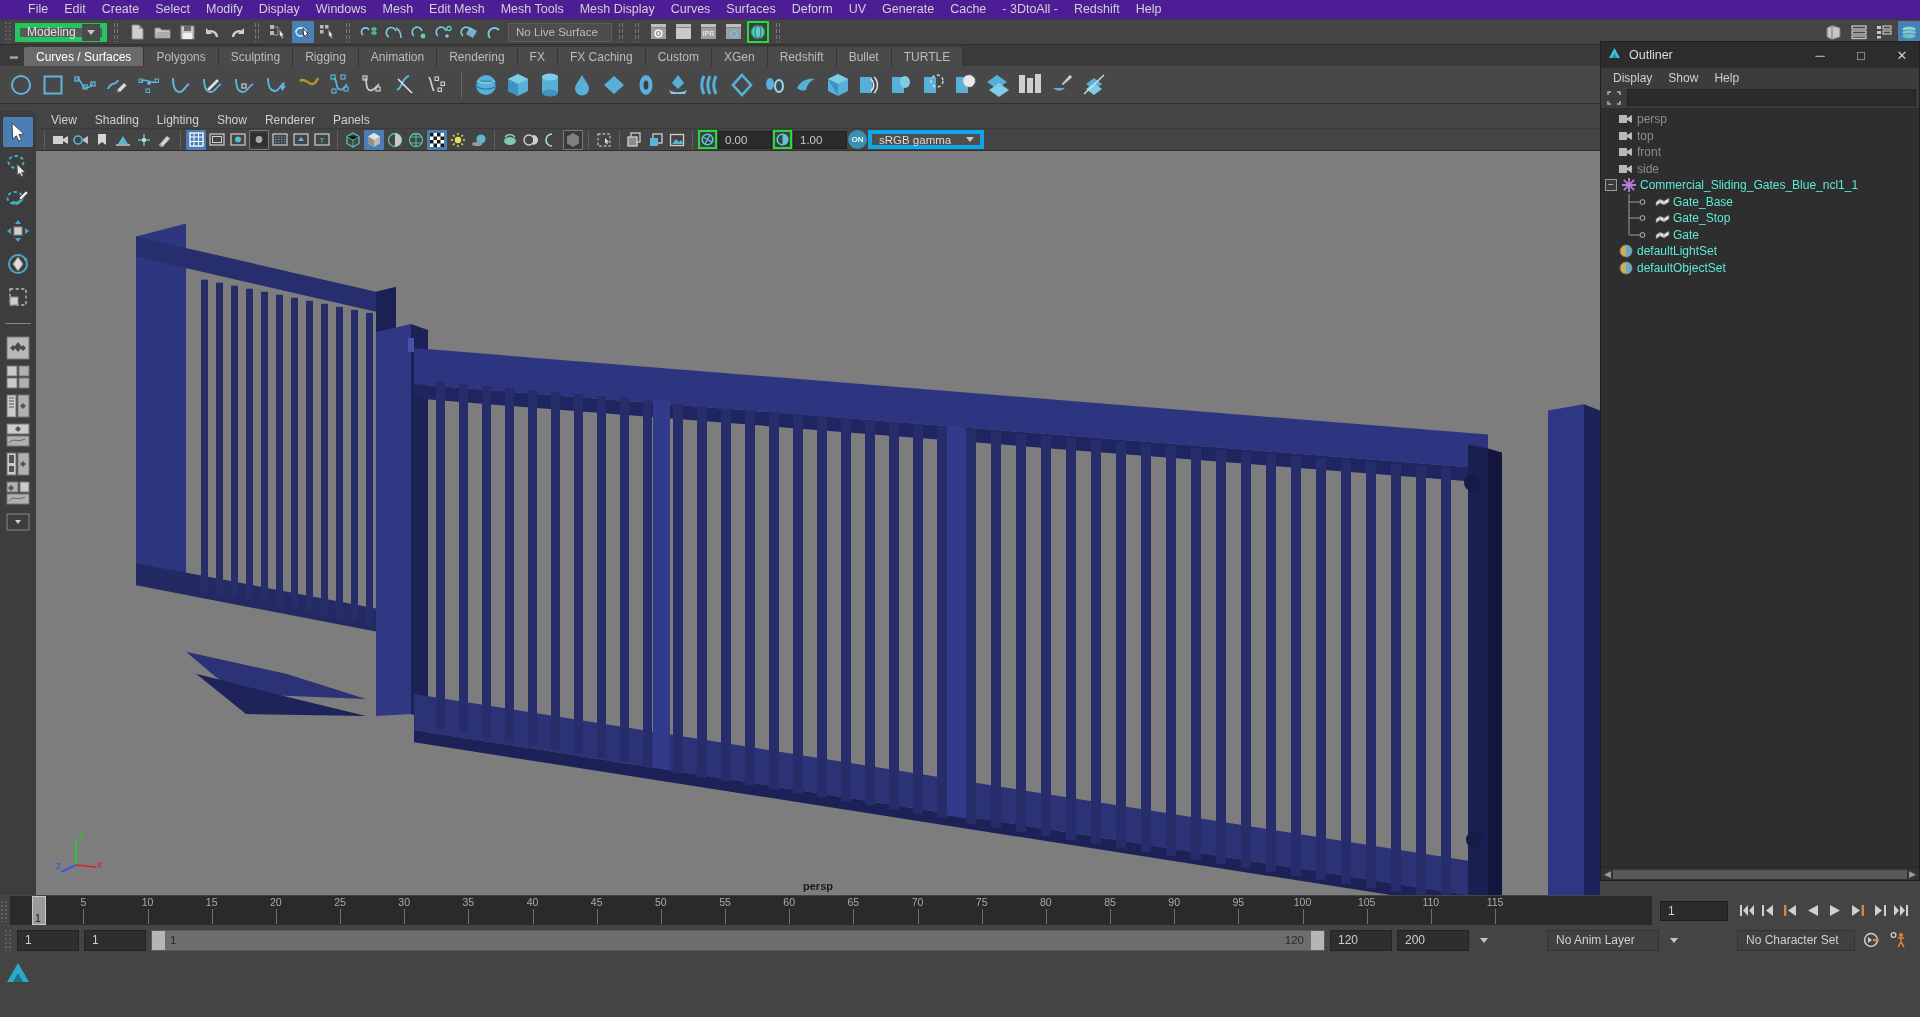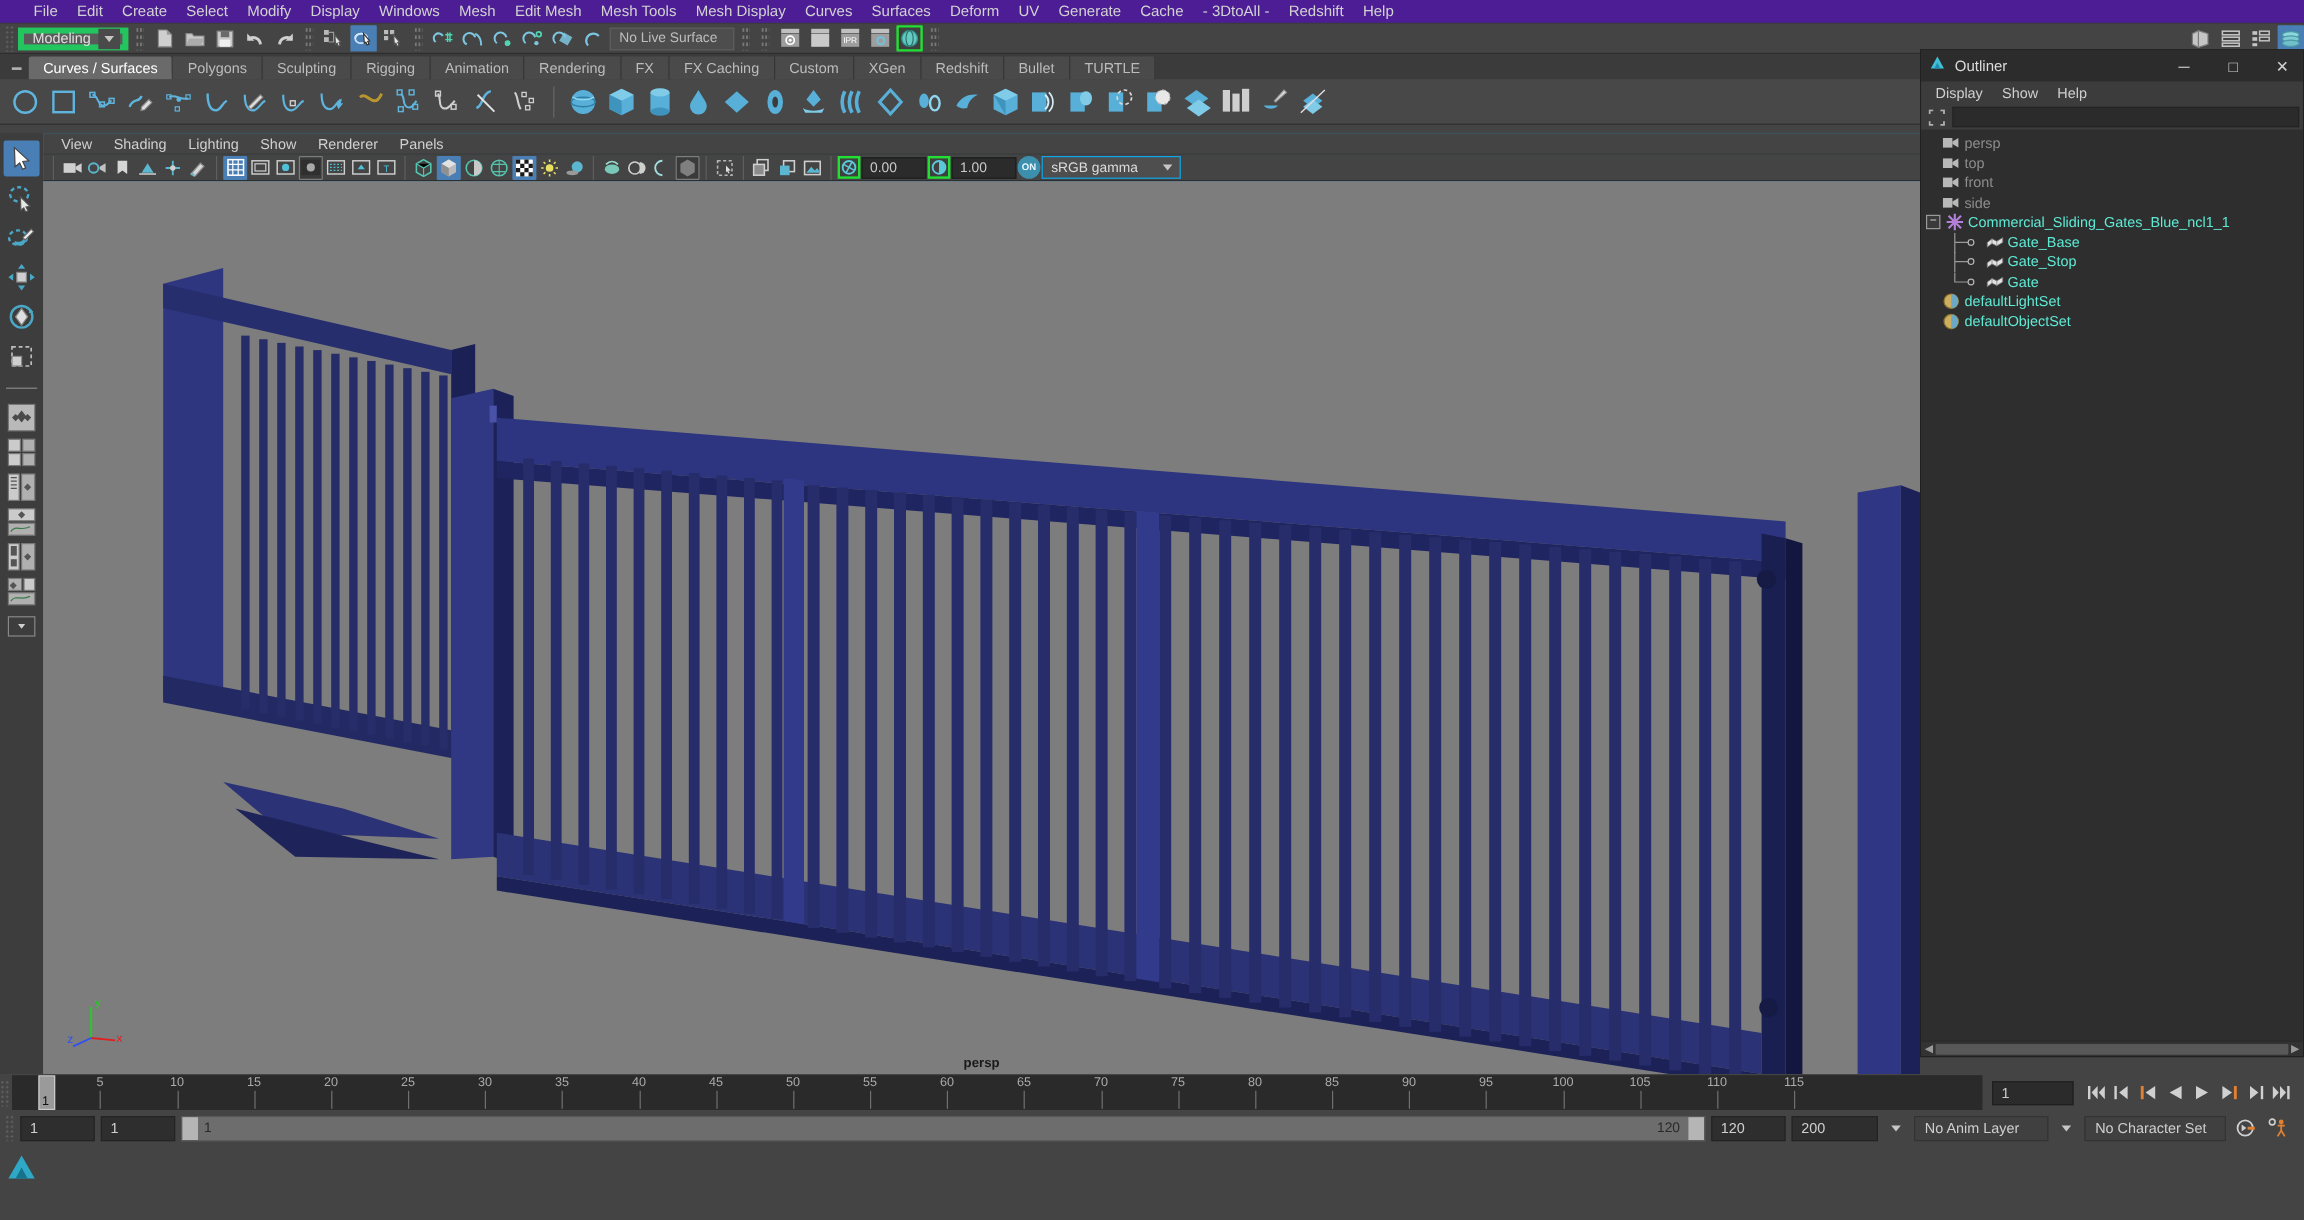--- a/index.html
+++ b/index.html
@@ -100,21 +100,21 @@
   }
   .tbtn { width: 30px; height: 30px; display: flex; align-items: center;
           justify-content: center; border-radius: 2px; }
   .tbtn.sel { background: #4a7fb5; }
   .tbdiv { width: 26px; height: 1px; background: #888; margin: 8px 0; }
   .tbox-sm { width: 28px; height: 26px; display: flex; align-items: center;
              justify-content: center; }
 
   
   .vpwrap { position: absolute; left: 36px; top: 111px; right: 320px; bottom: 122px;
-            background: #0ea5e9; display: flex; flex-direction: column; }
+            background: #7f1d1d; display: flex; flex-direction: column; }
   .vpmenu {
     height: 18px; background: #444444; display: flex; align-items: center;
     padding-left: 6px; border-bottom: 1px solid #3a3a3a;
   }
   .vpmenu .vmi { font-size: 12px; color: #d0d0d0; padding: 1px 9px; }
   .vptool {
     height: 22px; background: #444444; display: flex; align-items: center;
     gap: 1px; padding-left: 4px; border-bottom: 1px solid #2e2e2e;
   }
   .vb { width: 20px; height: 20px; display: flex; align-items: center;
@@ -123,21 +123,21 @@
   .vb.frame { border: 1px solid #7b7b7b; background: #3a3a3a; }
   .numfield {
     height: 18px; width: 54px; background: #2b2b2b; border: 1px solid #1f1f1f;
     color: #c9c9c9; font-size: 11.5px; display: flex; align-items: center;
     padding-left: 6px;
   }
   .gbadge { width: 19px; height: 19px; border: 2px solid #22e033;
             display: flex; align-items: center; justify-content: center;
             background: #3f3f3f; }
   .gammacombo {
-    height: 19px; width: 116px; background: #4e4e4e; border: 1px solid #0ea5e9;
+    height: 19px; width: 116px; background: #4e4e4e; border: 4px solid #0ea5e9;
     display: flex; align-items: center; justify-content: space-between;
     color: #dcdcdc; font-size: 11.5px; padding-left: 7px;
   }
   .viewport { flex: 1; position: relative; background: #7d7d7d; overflow: hidden; }
   .vplabel {
     position: absolute; left: 50%; transform: translateX(-50%); bottom: 3px;
     font-size: 11px; color: #1a1a1a; font-weight: bold;
   }
   .axisgiz { position: absolute; left: 18px; bottom: 18px; width: 60px; height: 52px; }
 
@@ -201,21 +201,21 @@
   .rfield { height: 21px; width: 62px; background: #2e2e2e; border: 1px solid #232323;
             color: #cfcfcf; font-size: 12px; display: flex; align-items: center;
             padding-left: 7px; }
   .rangebar { flex: 1; height: 21px; background: #6d6d6d; border: 1px solid #5a5a5a;
               display: flex; align-items: center; justify-content: space-between;
               position: relative; }
   .rangebar .handle { width: 13px; height: 19px; background: #b5b5b5; }
   .rangebar .rlbl { font-size: 11.5px; color: #2a2a2a; position: absolute; }
   .dcombo { height: 21px; background: #404040; border: 1px solid #333;
             display: flex; align-items: center; justify-content: space-between;
-            color: #cfcfcf; font-size: 12px; padding-left: 8px; }
+            color: #cfcfcf; font-size: 12px; padding-left: 8px; margin-left: 48px; }
 
   
   .cmdline { position: absolute; left: 0; right: 0; bottom: 28px; height: 32px;
              background: #444; display: flex; align-items: center; padding-left: 4px;
              gap: 4px; }
   .cmdlabel { font-size: 12px; color: #d0d0d0; width: 44px; text-align: center; }
   .cmdinput { height: 22px; background: #3a3a3a; border: 1px solid #2b2b2b; }
   .helpline { position: absolute; left: 0; right: 0; bottom: 0; height: 28px;
               background: #444; display: flex; align-items: center;
               padding-left: 4px; gap: 6px; border-top: 1px solid #3a3a3a; }

